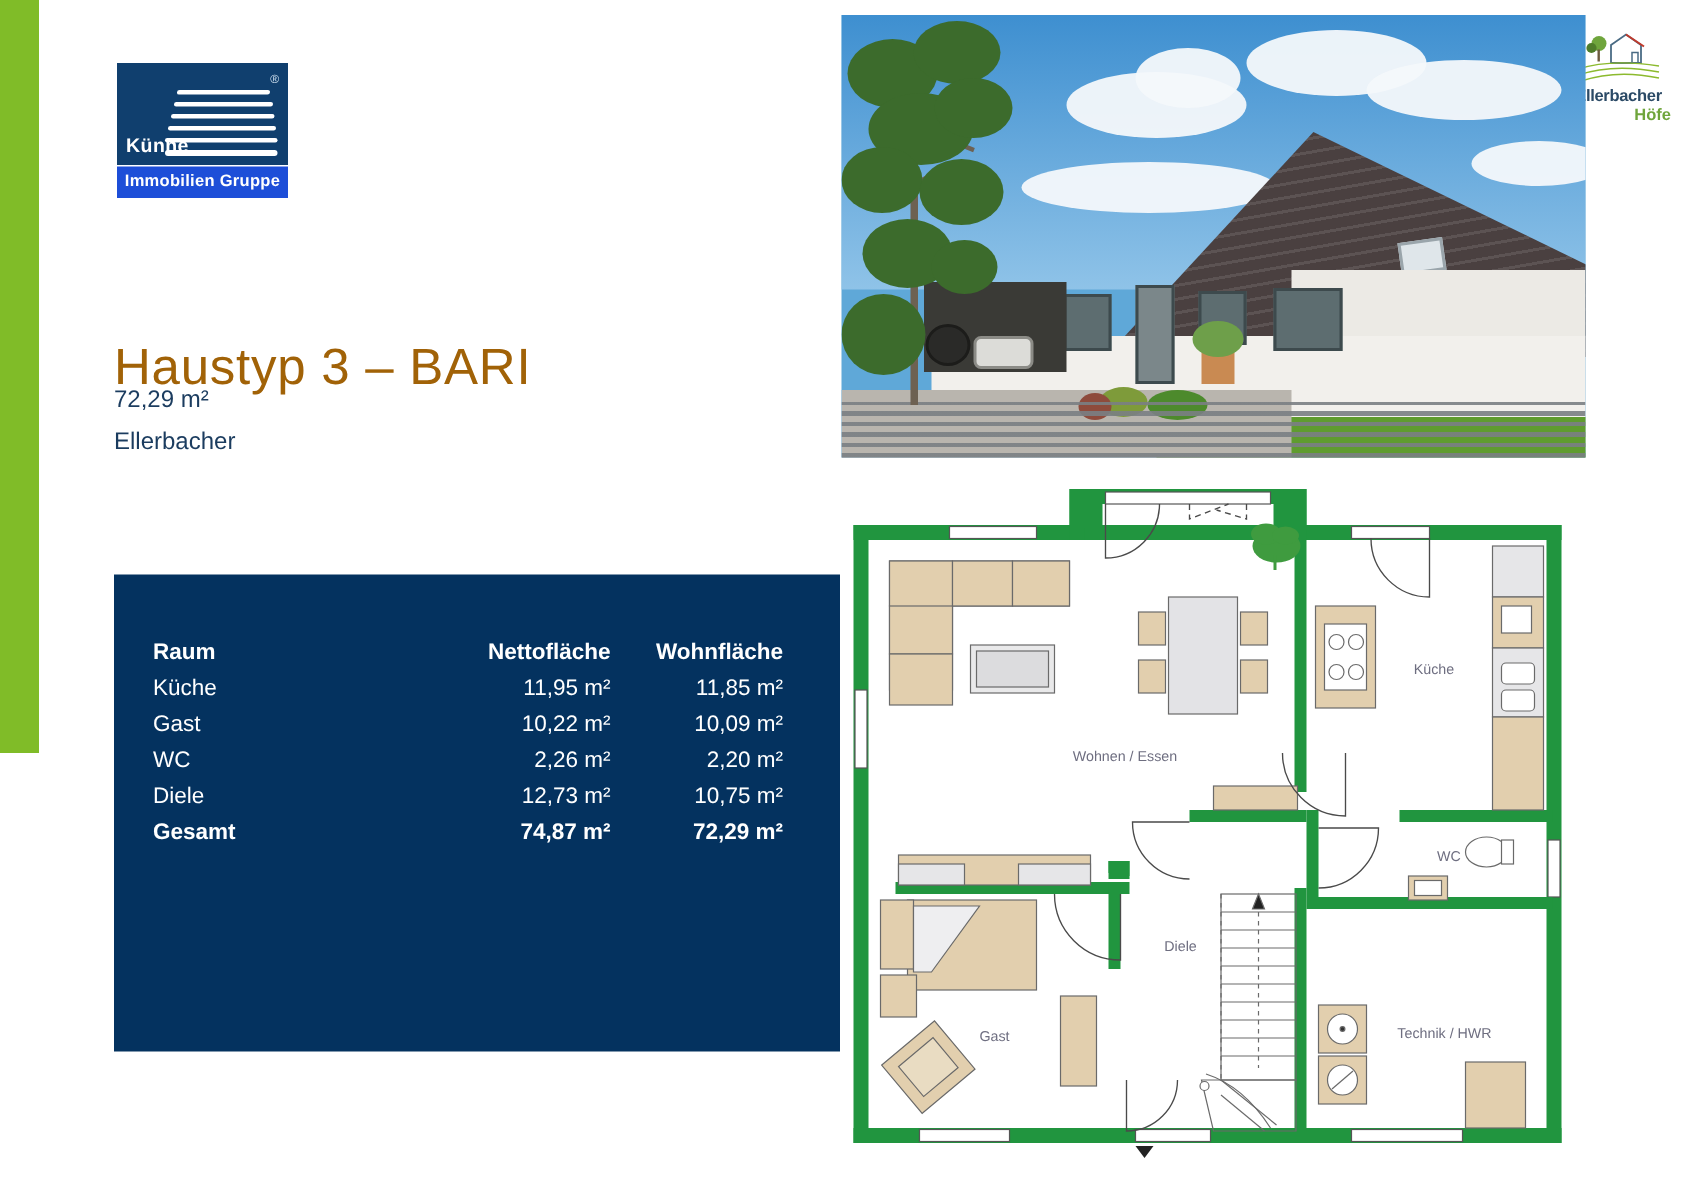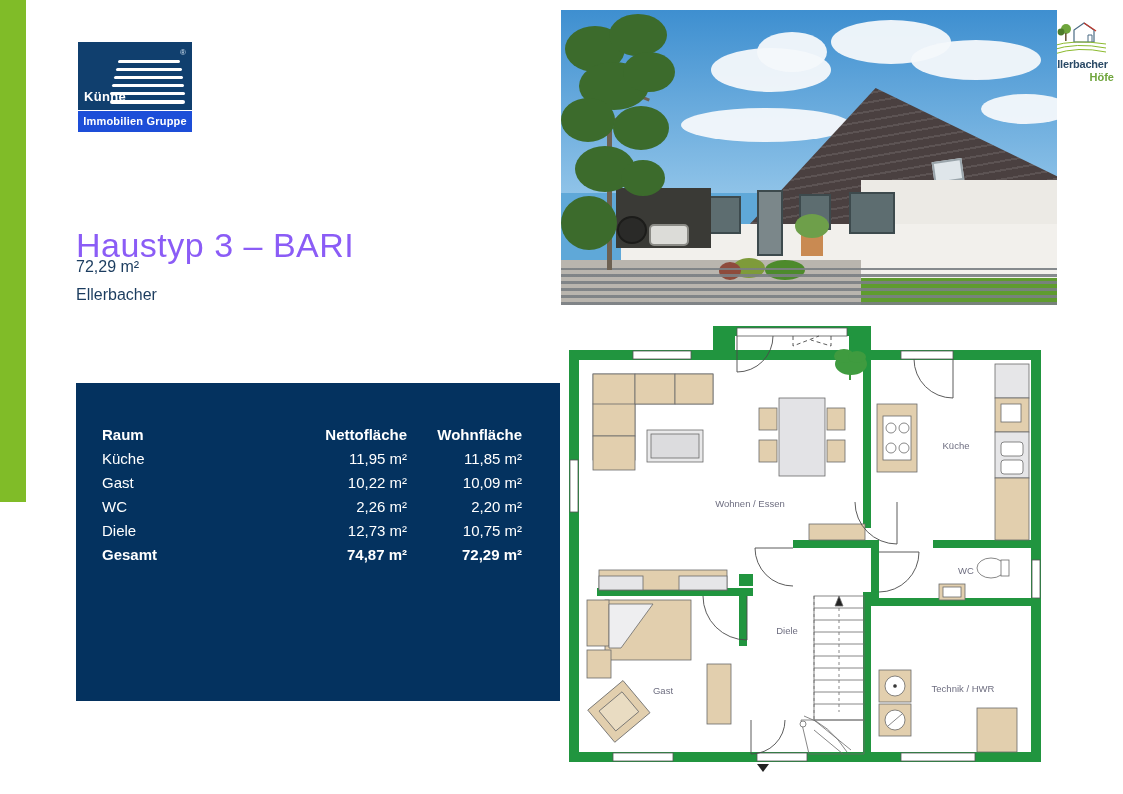--- a/index.html
+++ b/index.html
@@ -41,21 +41,21 @@
     position:absolute;left:0;top:38px;width:70px;text-align:center;
     color:#2b4a66;font-size:11px;font-weight:bold;letter-spacing:-.2px;
   }
   #hoefe-sub{
     position:absolute;left:0;top:51px;width:70px;text-align:right;
     color:#6fa53c;font-size:11px;font-weight:bold;
   }
   
   #page-title{
     position:absolute;left:76px;top:203px;
-    font-size:34px;color:#8b5cf6;letter-spacing:.5px;font-weight:normal;
+    font-size:34px;color:#a16207;letter-spacing:.5px;font-weight:normal;
   }
   #area-line{position:absolute;left:76px;top:258px;font-size:16px;color:#1b3c5f;}
   #floor-line{position:absolute;left:76px;top:286px;font-size:16px;color:#1b3c5f;}
   
   #table-panel{
     position:absolute;left:76px;top:383px;width:484px;height:318px;
     background:#04325f;color:#ffffff;
   }
   #room-table{
     position:absolute;left:26px;top:40px;width:420px;

